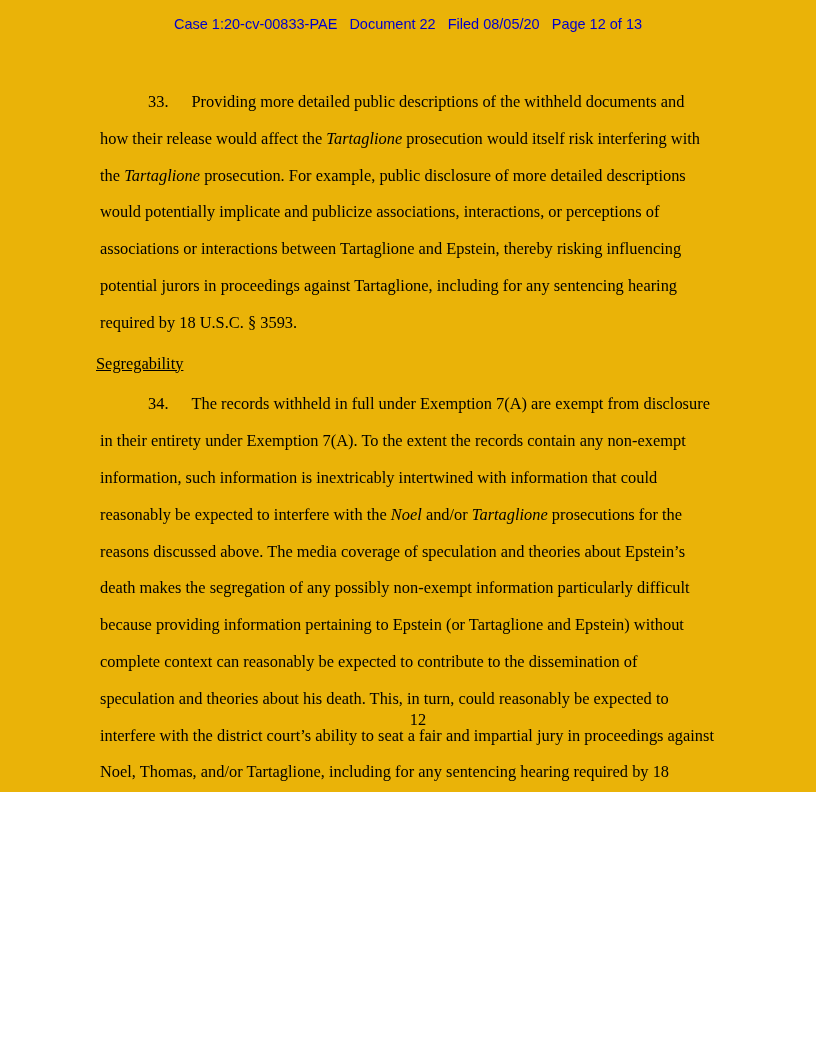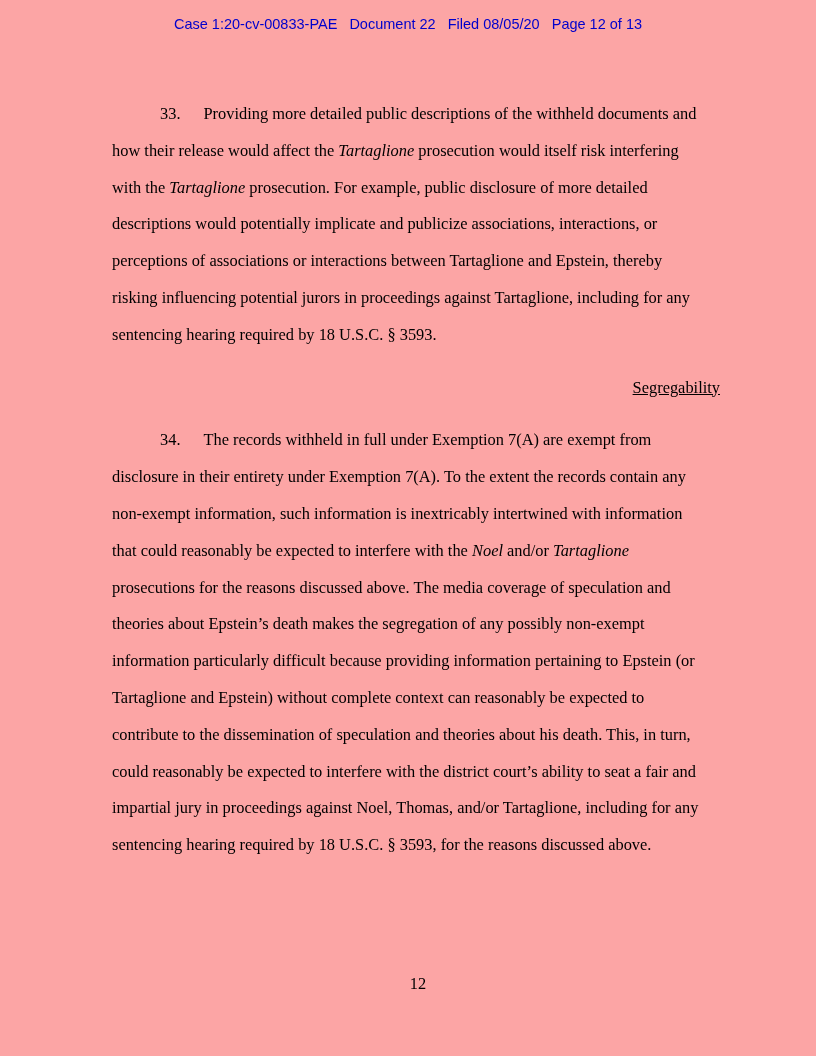--- a/index.html
+++ b/index.html
@@ -3,22 +3,22 @@
 <meta charset="utf-8">
 <style>
   html, body {
     margin: 0;
     padding: 0;
     background: #ffffff;
   }
   .page {
     position: relative;
     width: 816px;
-    height: 1056px;
-    background: #fca5a5;
+    height: 792px;
+    background: #eab308;
     overflow: hidden;
     font-family: "Liberation Serif", serif;
     color: #000000;
   }
   .case-header {
     position: absolute;
     top: 16px;
     left: 0;
     right: 0;
     text-align: center;
@@ -27,35 +27,35 @@
     color: #0000cc;
     white-space: pre;
   }
   .content {
     position: absolute;
     top: 80px;
     left: 96px;
     width: 624px;
   }
   .para {
-    margin: 16px;
+    margin: 4px;
     font-size: 16.4px;
     line-height: 36.8px;
     text-indent: 48px;
     text-align: left;
   }
   .pnum {
     padding-right: 23px;
   }
   .section-heading {
     margin: 0;
     font-size: 16.4px;
     line-height: 36.8px;
     font-weight: normal;
-    text-align: right;
+    text-align: left;
     text-indent: 0;
   }
   .section-heading .underlined {
     text-decoration: underline;
   }
   .italic {
     font-style: italic;
   }
   .page-number {
     position: absolute;

